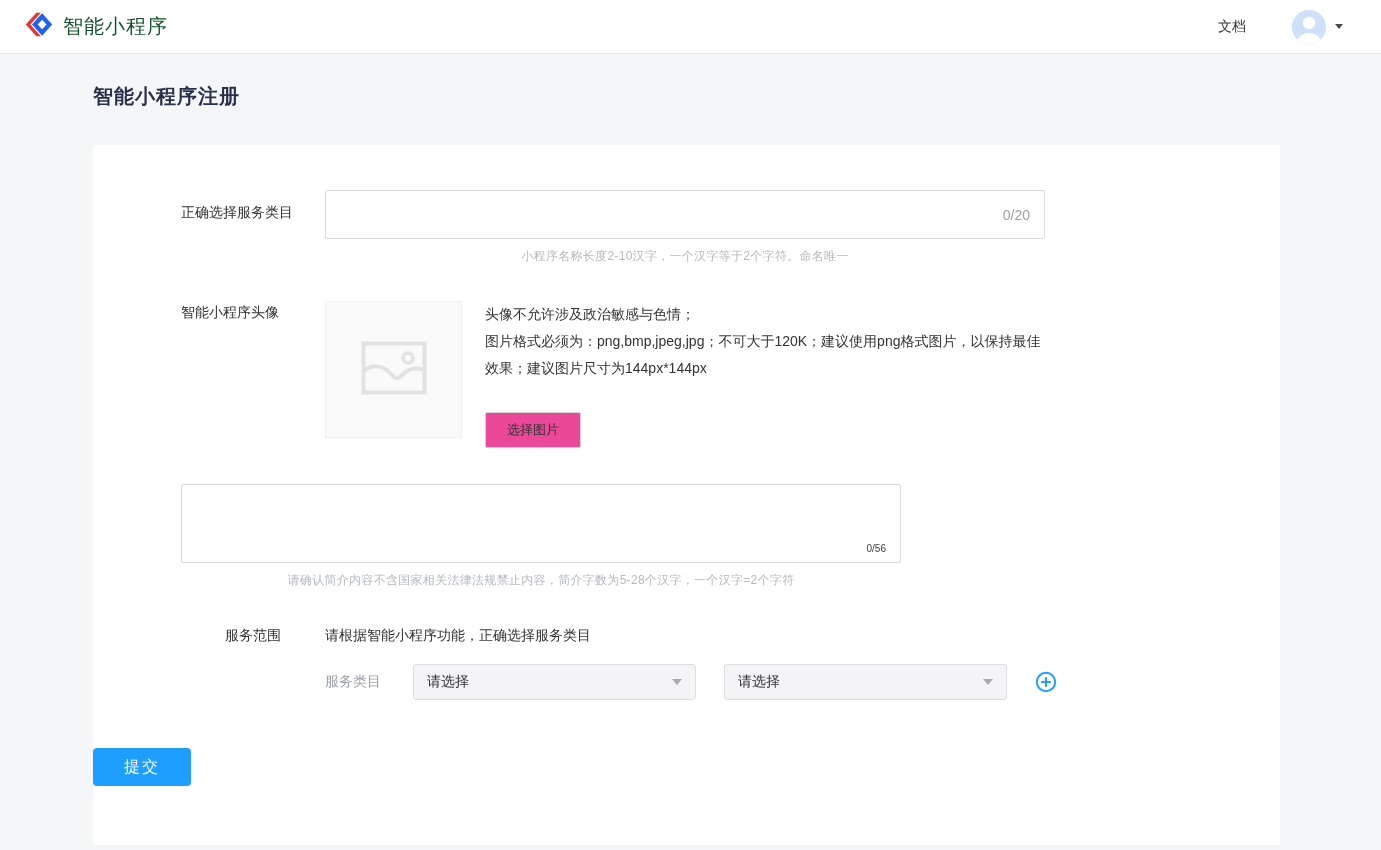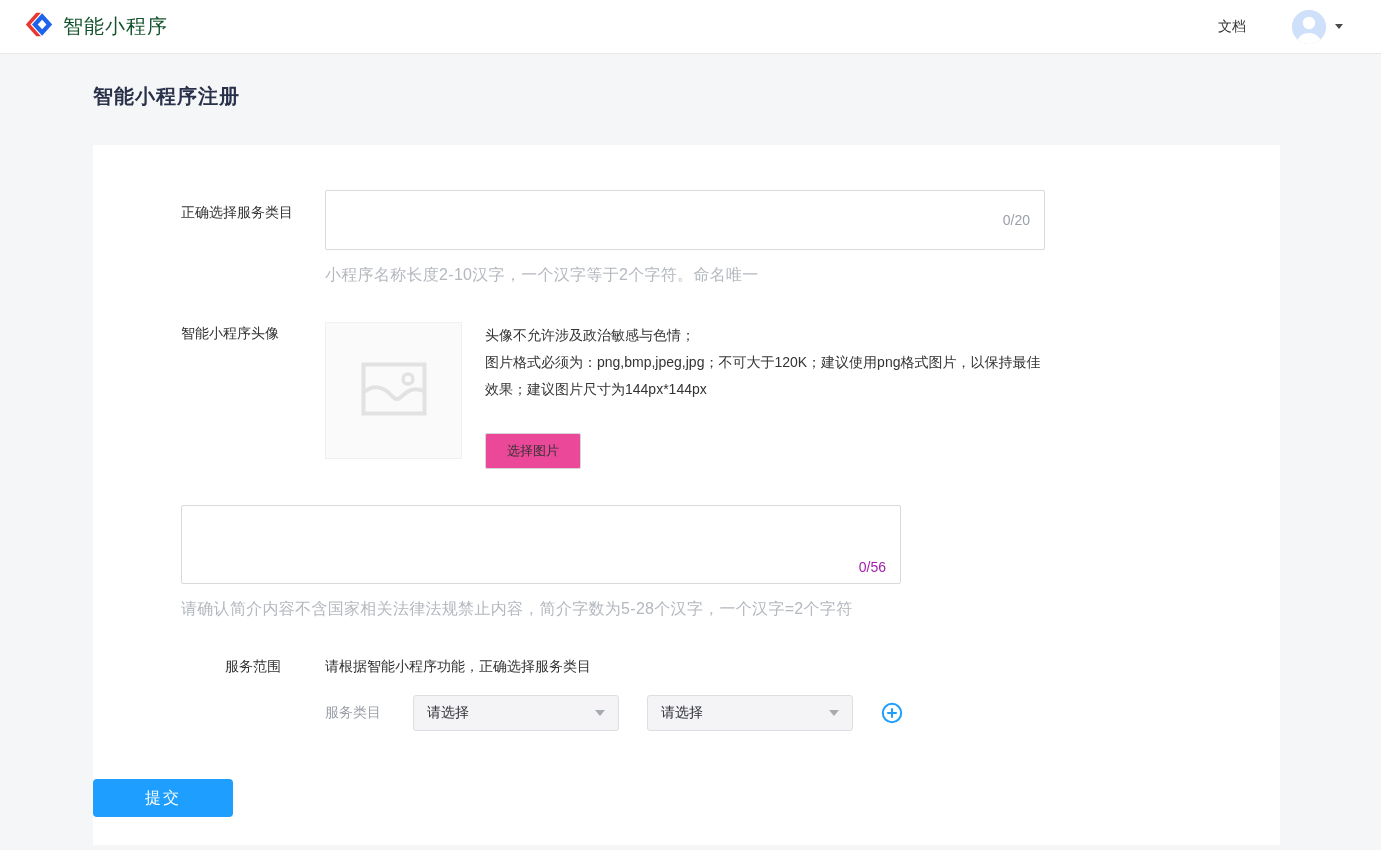--- a/index.html
+++ b/index.html
@@ -41,31 +41,31 @@
     margin:35px 0 0 93px; width:1187px; height:700px; background:#fff;
     padding-top:45px;
   }
   .form-row { display:flex; padding-left:88px; margin-bottom:36px; }
   .row-label { width:144px; font-size:14px; color:#333; flex-shrink:0; }
   .row-label.v-center { padding-top:14px; }
   .row-label.v-top { padding-top:3px; }
   .row-label.v-intro { padding-top:20px; }
   .row-label.v-scope { padding-top:2px;text-align:center; }
   
-  .input-wrap { position:relative; width:720px; height:60px; }
+  .input-wrap { position:relative; width:720px; height:49px; }
   .text-input {
     width:100%; height:100%; border:1px solid #d9d9d9; border-radius:2px;
     padding:0 62px 0 14px; font-size:14px; color:#333; outline:none;
     font-family:inherit; background:#fff;
   }
   .counter {
     position:absolute; right:15px; top:50%; transform:translateY(-50%);
     font-size:14px; color:#9aa0a8; pointer-events:none;
   }
-  .help-text { margin-top:15px; font-size:16px; color:#b4b8bf; letter-spacing:.3px; }
+  .help-text { margin-top:9px; font-size:12px; color:#b4b8bf; letter-spacing:.3px;text-align:center; }
   
   .avatar-control { display:flex; }
   .avatar-box {
     width:137px; height:137px; background:#fafafa; border:1px solid #f0f0f0;
     display:flex; align-items:center; justify-content:center; flex-shrink:0;
   }
   .avatar-right { margin-left:23px; }
   .rules { width:556px; font-size:14px; color:#333; line-height:27px; }
   .choose-btn {
     margin-top:30px; display:inline-block; padding:8px 21px;
@@ -73,44 +73,44 @@
     font-size:13px; color:#333; cursor:pointer; font-family:inherit;
   }
   
   .textarea-wrap { position:relative; width:720px; height:79px; }
   .text-area {
     width:100%; height:100%; border:1px solid #d9d9d9; border-radius:2px;
     padding:10px 62px 10px 14px; font-size:14px; color:#333; outline:none;
     resize:none; font-family:inherit; background:#fff;
   }
   .counter-bottom {
-    position:absolute; right:15px; bottom:9px; font-size:14px; color:#a21caf;
+    position:absolute; right:15px; bottom:9px; font-size:10px; color:#404040;
     pointer-events:none;
   }
   
   .scope-instruction { font-size:14px; color:#333; line-height:20px; }
   .scope-subrow { margin-top:19px; display:flex; align-items:center; }
   .category-label { font-size:14px; color:#9b9fa8; margin-right:32px; }
   .select-box {
-    width:206px; height:36px; background:#f4f4f6; border:1px solid #dcdee2;
+    width:283px; height:36px; background:#f4f4f6; border:1px solid #dcdee2;
     border-radius:3px; display:flex; align-items:center; justify-content:space-between;
     padding:0 13px; cursor:pointer;
   }
   .select-box + .select-box { margin-left:28px; }
   .select-text { font-size:14px; color:#2f3138; }
   .select-caret {
     width:0; height:0;
     border-left:5px solid transparent; border-right:5px solid transparent;
     border-top:6px solid #a6aab1;
   }
   .add-category { margin-left:28px; display:flex; align-items:center; cursor:pointer; }
   
   .submit-row { margin-top:48px; width:1187px; text-align:center; padding-left:0; }
   .submit-btn {
-    width:140px; height:38px; background:#1e9fff; color:#fff; border:none;
+    width:98px; height:38px; background:#1e9fff; color:#fff; border:none;
     border-radius:4px; font-size:16px; cursor:pointer; font-family:inherit;
     letter-spacing:2px;
   }
 </style>
 </head>
 <body>
 
 <div class="page">
 
   <div class="topbar">

